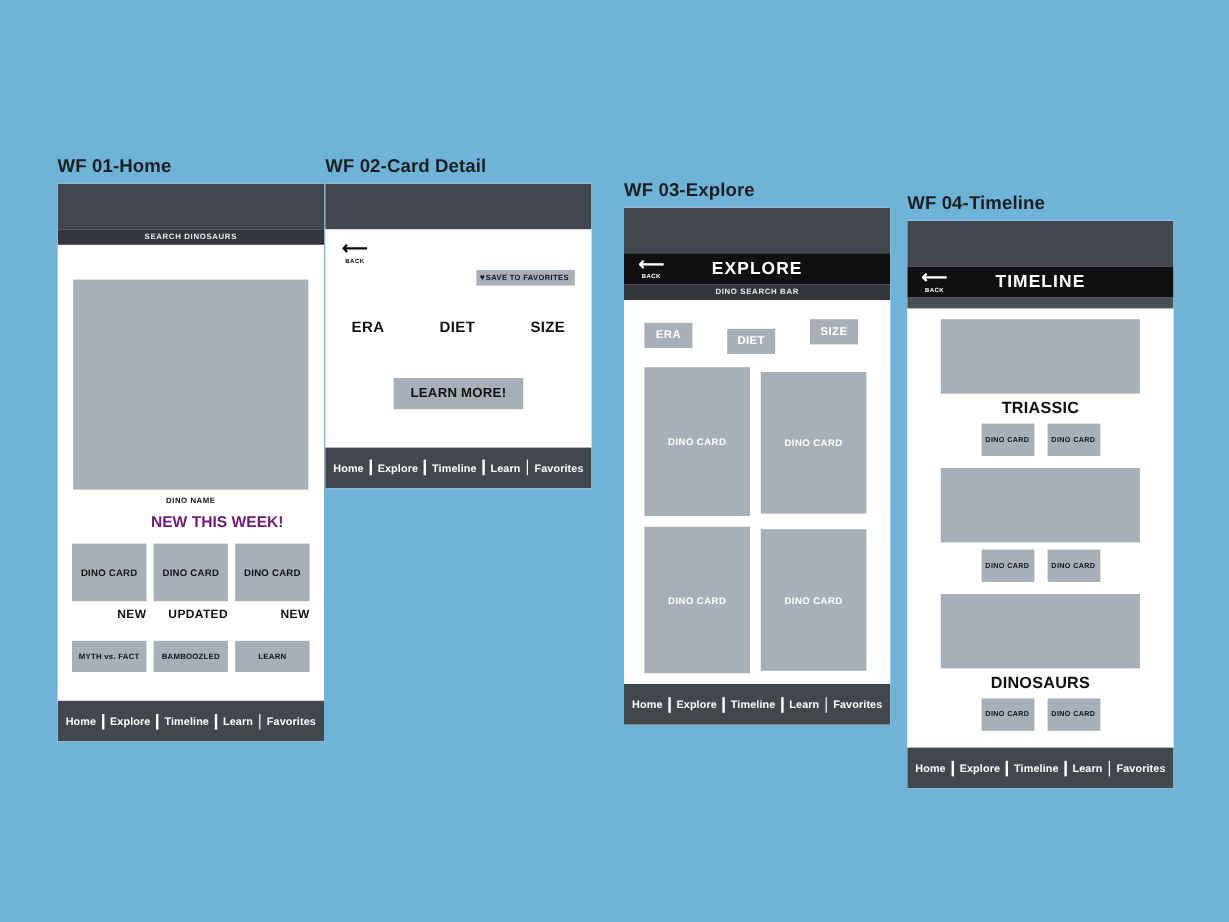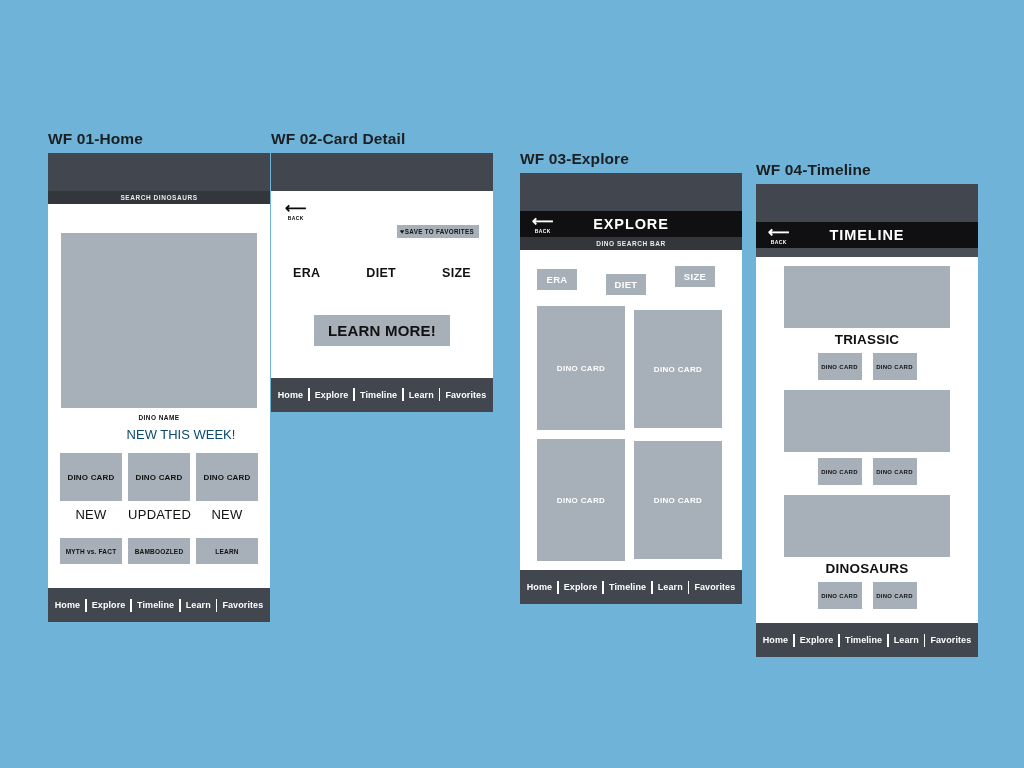--- a/index.html
+++ b/index.html
@@ -166,22 +166,22 @@
   
   #p1 { left: 48px; top: 130px; }
   #p1 .hero {
     width: 196px; height: 175px;
     margin: 29px auto 0 auto;
   }
   #p1 .dinoname { margin-top: 6px; }
   #p1 .newweek {
     text-align: center;
     font-size: 13px;
-    font-weight: normal;
-    color: #0c4a6e;
+    font-weight: bold;
+    color: #701a75;
     margin-top: 6px;
     padding-left: 44px;
   }
   #p1 .cardrow {
     display: flex;
     justify-content: space-between;
     margin: 11px 12px 0 12px;
   }
   #p1 .cardrow .block {
     width: 62px; height: 48px;
@@ -190,23 +190,23 @@
     font-weight: bold;
     letter-spacing: 0.2px;
   }
   #p1 .labelrow {
     display: flex;
     justify-content: space-between;
     margin: 6px 12px 0 12px;
   }
   #p1 .labelrow span {
     width: 62px;
-    text-align: center;
-    font-size: 13px;
-    font-weight: normal;
+    text-align: right;
+    font-size: 10px;
+    font-weight: bold;
     color: #111;
     letter-spacing: 0.3px;
   }
   #p1 .chiprow {
     display: flex;
     justify-content: space-between;
     margin: 16px 12px 0 12px;
   }
   #p1 .chiprow .block {
     width: 62px; height: 26px;
@@ -257,21 +257,21 @@
     letter-spacing: 0.3px;
   }
   #p2 .learnwrap {
     display: flex;
     justify-content: center;
     margin-top: 35px;
   }
   #p2 .learnbtn {
     background: #a7b0b8;
     padding: 7px 14px;
-    font-size: 15px;
+    font-size: 11px;
     font-weight: bold;
     color: #111;
     letter-spacing: 0.2px;
   }
   #p2 .spacer { height: 32px; }
 
   
   #p3 { left: 520px; top: 130px; margin-top: 20px; }
   #p3 .filters {
     position: relative;

